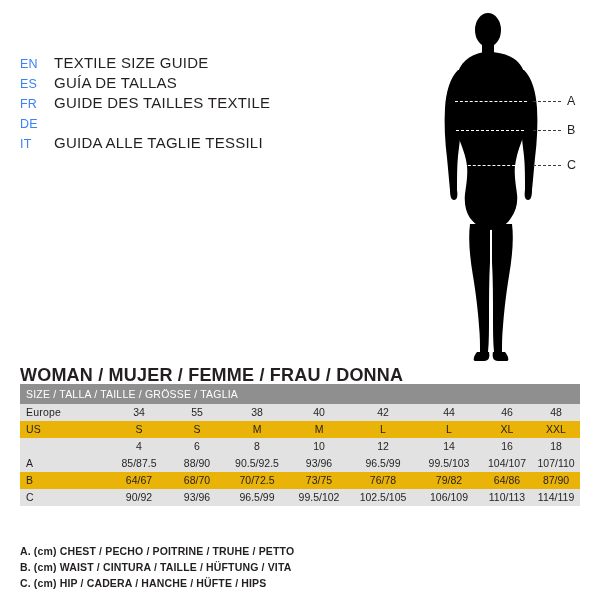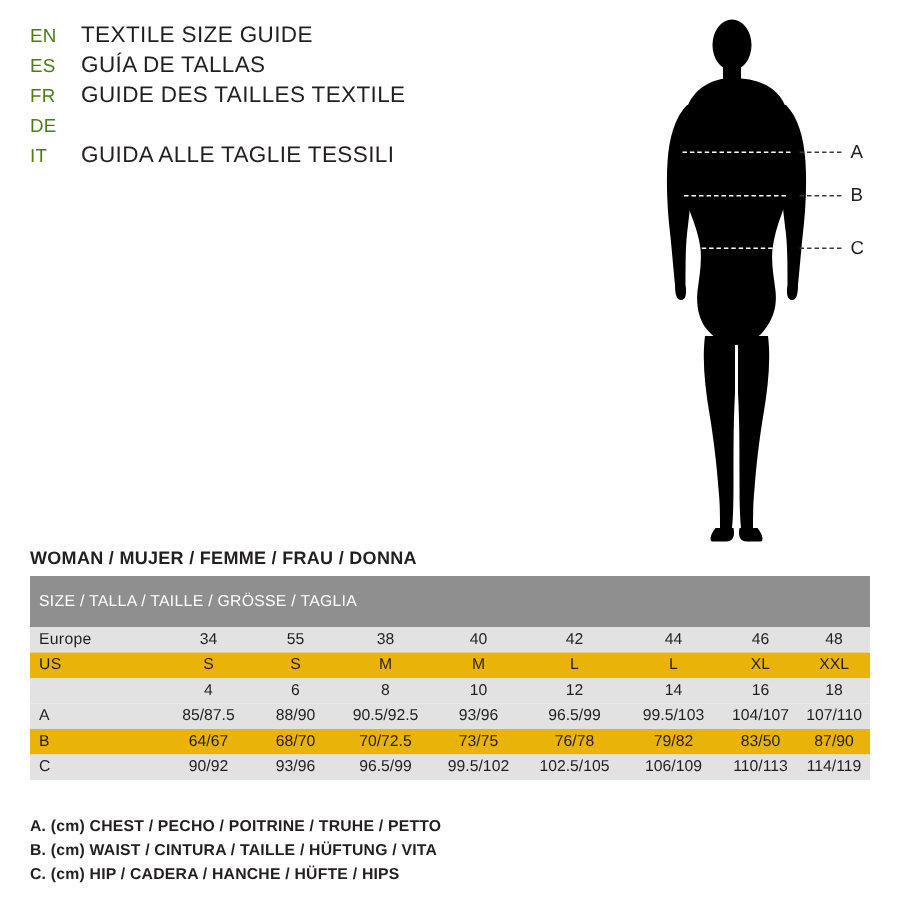--- a/index.html
+++ b/index.html
@@ -32,21 +32,22 @@
     display: flex;
     align-items: baseline;
     height: 20px;
     line-height: 20px;
   }
   .lang-code {
     width: 34px;
     flex: 0 0 34px;
     font-size: 12.5px;
     letter-spacing: 0.2px;
-    color: #4d7c0f;
+    color: #3b82f6;
+    margin-top: 40px;
   }
   .lang-title {
     font-size: 15px;
     letter-spacing: 0.25px;
     color: #231f20;
     white-space: nowrap;
   }
 
   
   .figure-wrap {
@@ -71,21 +72,21 @@
     font-size: 12.5px;
     color: #231f20;
     font-family: "Liberation Sans", sans-serif;
   }
 
   
   .woman-heading {
     position: absolute;
     top: 365px;
     left: 20px;
-    font-size: 12px;
+    font-size: 18px;
     font-weight: bold;
     letter-spacing: 0.2px;
     color: #231f20;
   }
 
   
   .table-wrap {
     position: absolute;
     top: 384px;
     left: 20px;
@@ -105,21 +106,21 @@
     font-weight: normal;
     color: #231f20;
     font-size: 10.5px;
   }
   table.size-table .hdr-row td {
     background: #8f8f8f;
     color: #ffffff;
     text-align: left;
     padding-left: 6px;
     font-size: 10.5px;
-    height: 34px;
+    height: 20px;
     line-height: 18px;
     letter-spacing: 0.2px;
   }
   table.size-table .row-odd td { background: #e2e2e2; }
   table.size-table .row-even td { background: #eab308; }
   table.size-table td.rowlabel {
     text-align: left;
     padding-left: 6px;
     letter-spacing: 0.2px;
     margin-top: 40px;
@@ -312,21 +313,21 @@
         </tr>
 
         <tr class="row-even">
           <td class="rowlabel">B</td>
           <td>64/67</td>
           <td>68/70</td>
           <td>70/72.5</td>
           <td>73/75</td>
           <td>76/78</td>
           <td>79/82</td>
-          <td>83/50</td>
+          <td>64/86</td>
           <td>87/90</td>
         </tr>
 
         <tr class="row-odd">
           <td class="rowlabel">C</td>
           <td>90/92</td>
           <td>93/96</td>
           <td>96.5/99</td>
           <td>99.5/102</td>
           <td>102.5/105</td>

